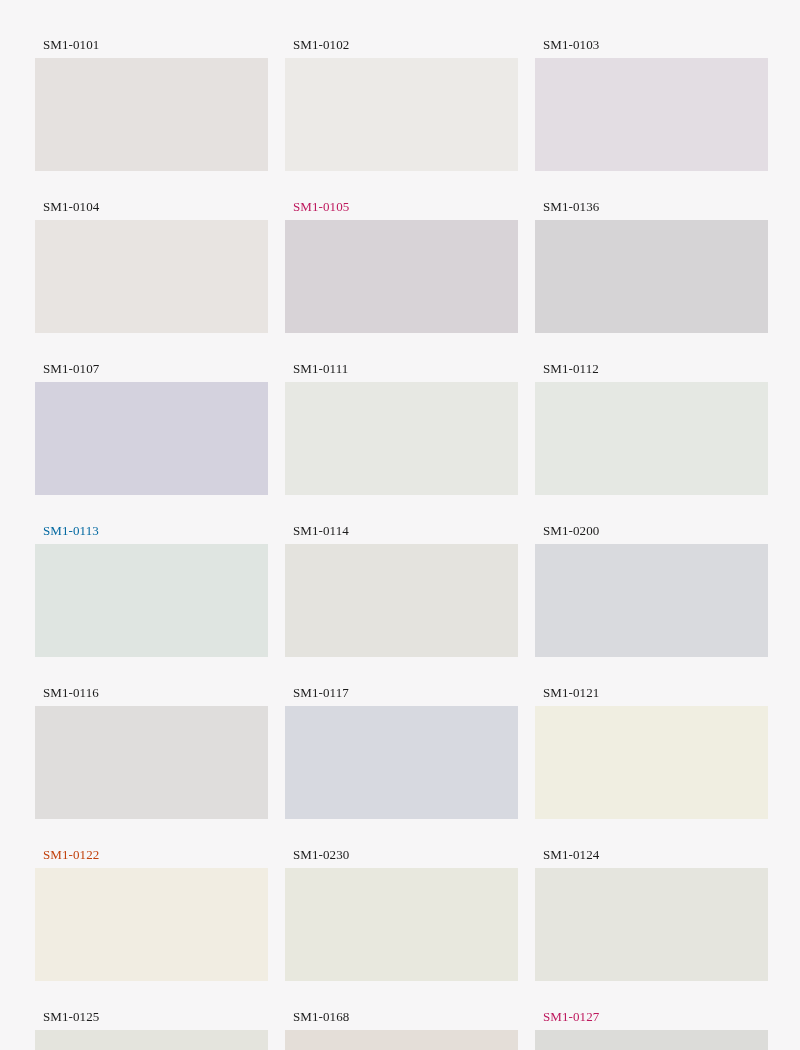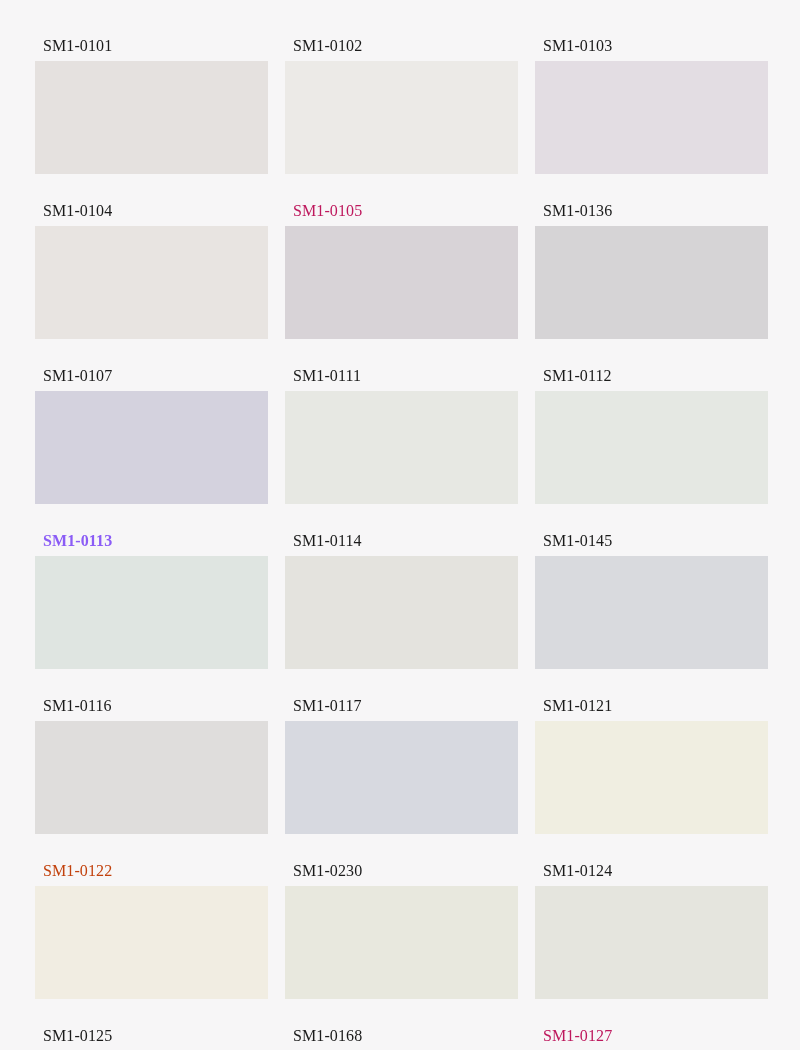--- a/index.html
+++ b/index.html
@@ -22,21 +22,21 @@
   .swatch-grid {
     display: grid;
     grid-template-columns: repeat(3, 233px);
     column-gap: 17px;
     row-gap: 0px;
   }
   .swatch-cell {
     display: block;
   }
   .swatch-label {
-    font-size: 16px;
+    font-size: 13px;
     line-height: 1;
     color: #1b1b1b;
     letter-spacing: 0.1px;
     padding: 0 0 7px 8px;
     white-space: nowrap;
   }
   .swatch-chip {
     width: 233px;
     height: 113px;
     display: block;
@@ -89,29 +89,29 @@
         <div class="swatch-chip" style="background-color: rgb(231, 232, 227);"></div>
       </div>
       <div class="swatch-cell">
         <div class="swatch-label" style="color: rgb(27, 27, 27);">SM1-0112</div>
         <div class="swatch-chip" style="background-color: rgb(229, 232, 227);"></div>
       </div>
       <div class="row-spacer"></div>
       <div class="row-spacer"></div>
       <div class="row-spacer"></div>
       <div class="swatch-cell">
-        <div class="swatch-label" style="color: #8b5cf6; font-weight: bold;">SM1-0113</div>
+        <div class="swatch-label" style="color: #0369a1;">SM1-0113</div>
         <div class="swatch-chip" style="background-color: rgb(223, 229, 225);"></div>
       </div>
       <div class="swatch-cell">
         <div class="swatch-label" style="color: rgb(27, 27, 27);">SM1-0114</div>
         <div class="swatch-chip" style="background-color: rgb(228, 227, 222);"></div>
       </div>
       <div class="swatch-cell">
-        <div class="swatch-label" style="color: rgb(27, 27, 27);">SM1-0145</div>
+        <div class="swatch-label" style="color: rgb(27, 27, 27);">SM1-0200</div>
         <div class="swatch-chip" style="background-color: rgb(217, 218, 222);"></div>
       </div>
       <div class="row-spacer"></div>
       <div class="row-spacer"></div>
       <div class="row-spacer"></div>
       <div class="swatch-cell">
         <div class="swatch-label" style="color: rgb(27, 27, 27);">SM1-0116</div>
         <div class="swatch-chip" style="background-color: rgb(223, 221, 220);"></div>
       </div>
       <div class="swatch-cell">

